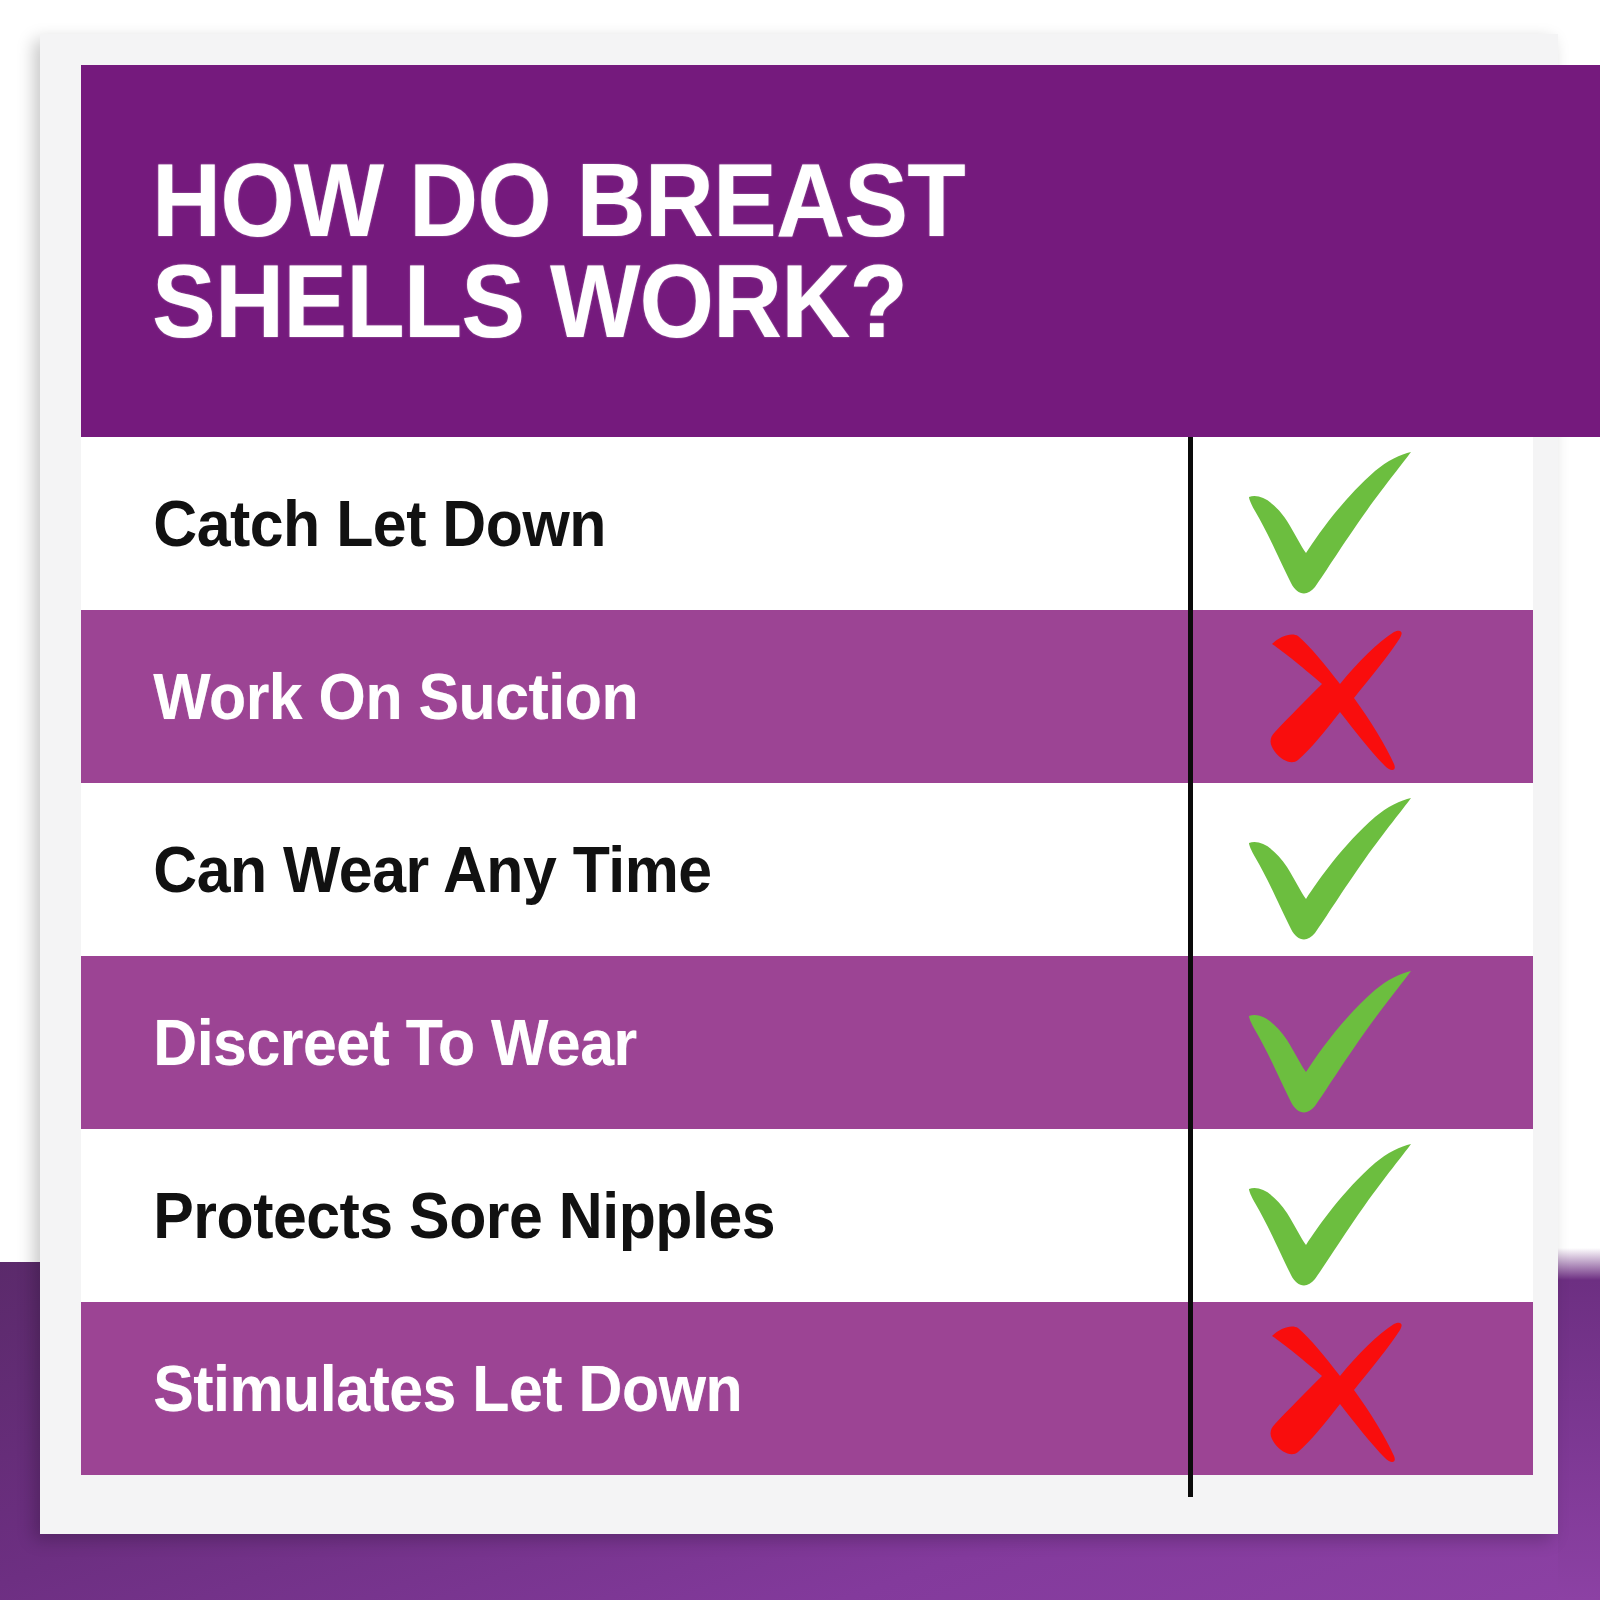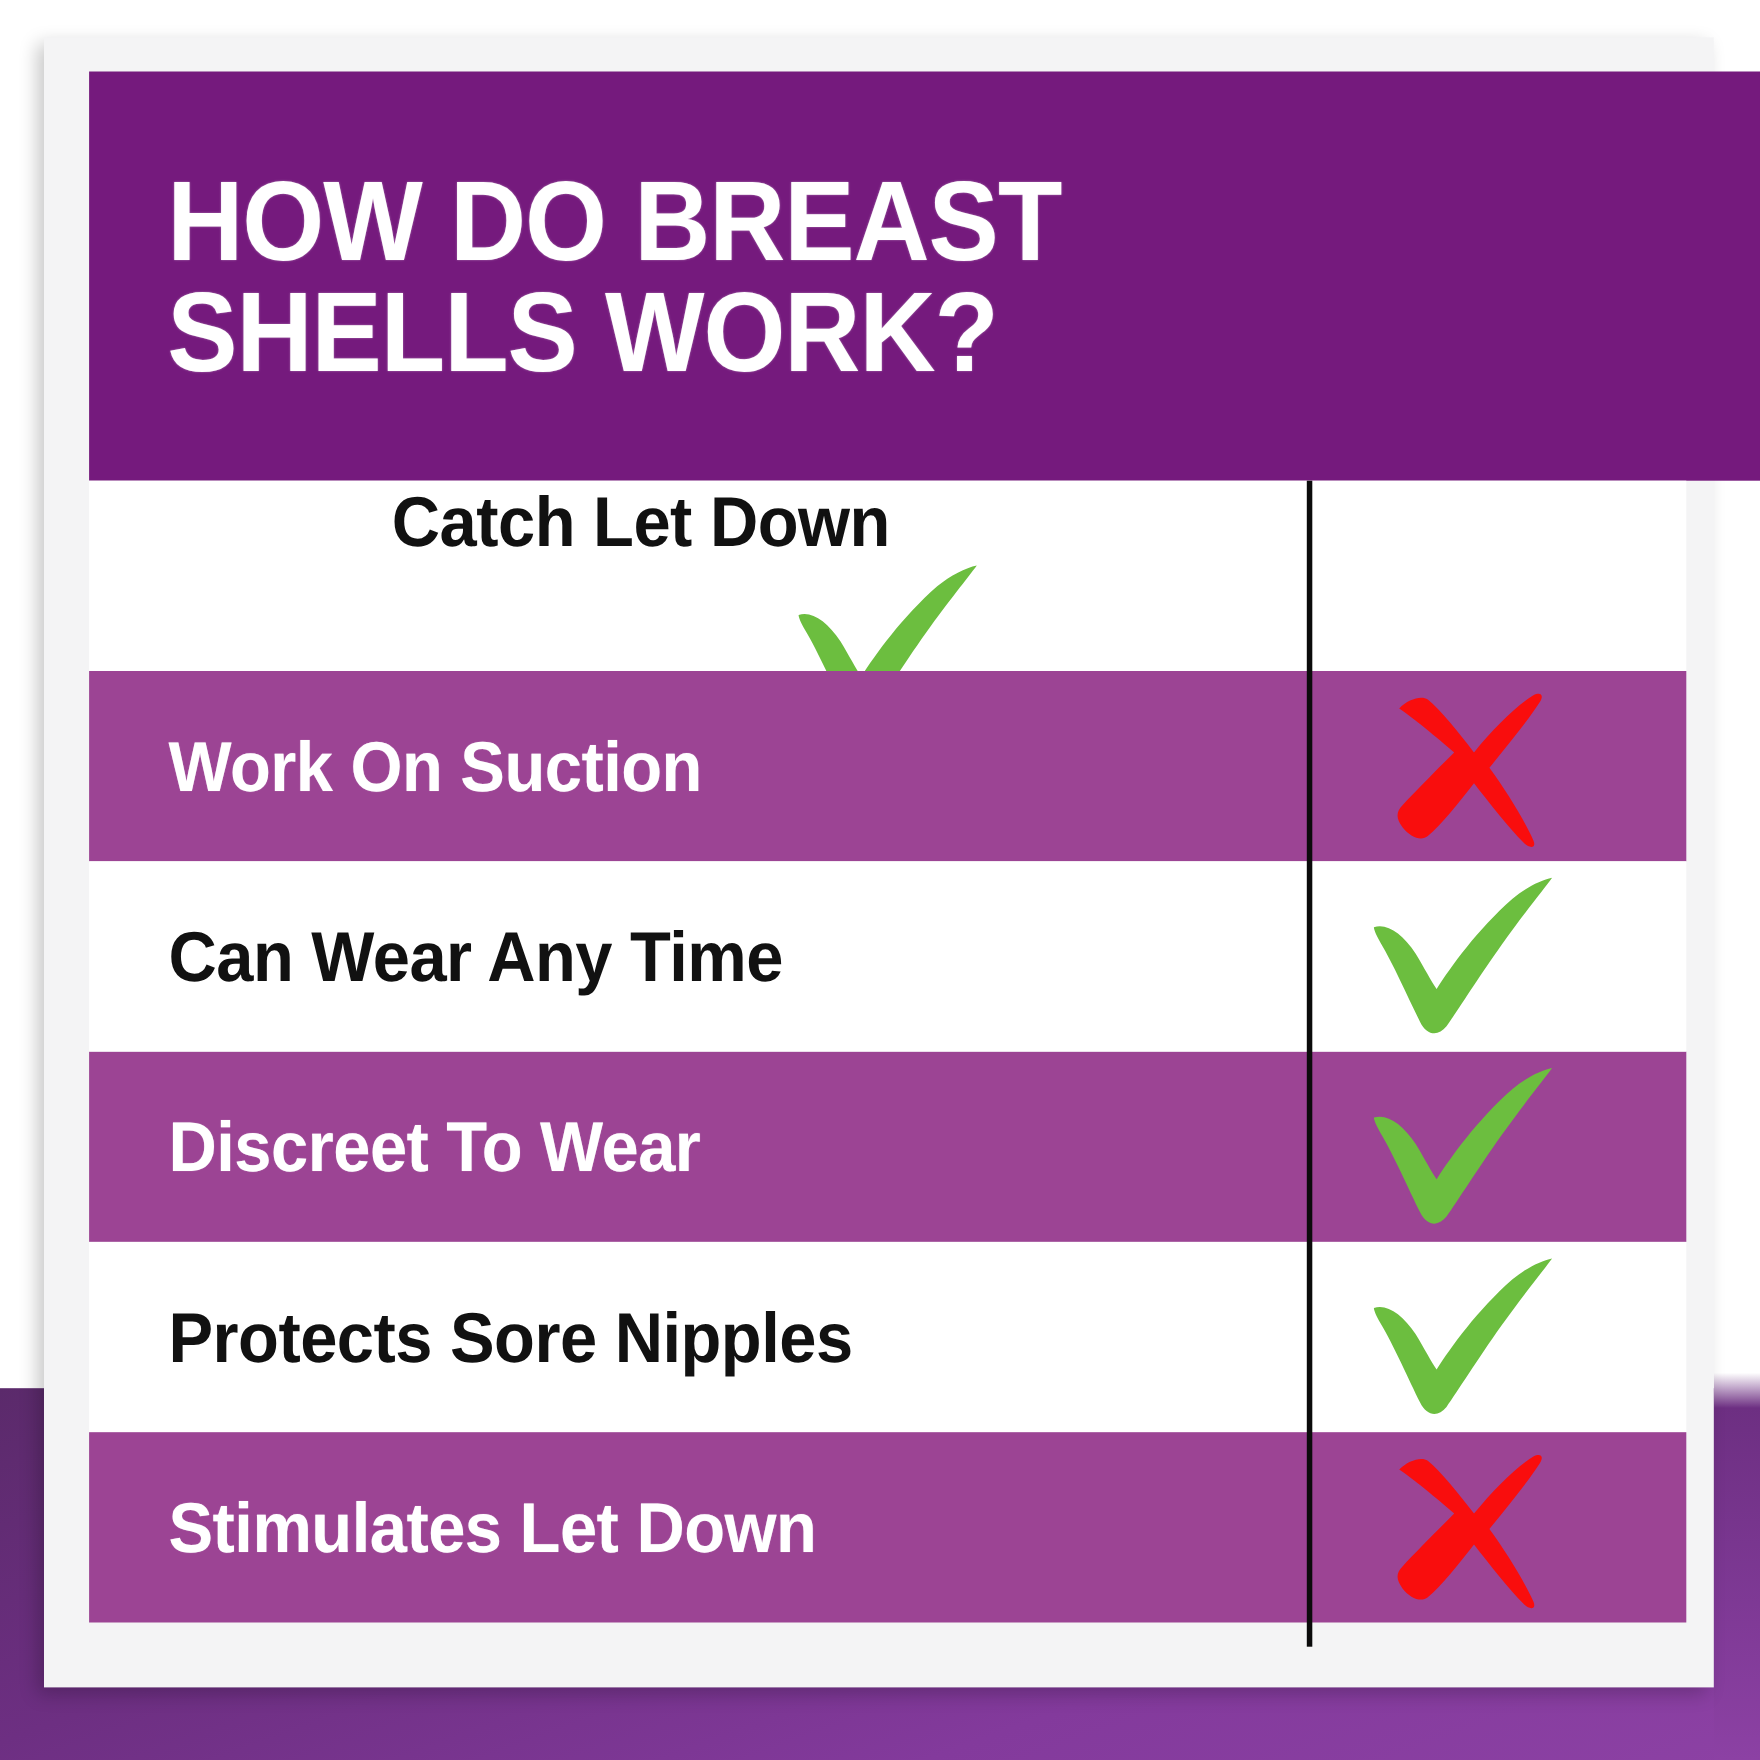--- a/index.html
+++ b/index.html
@@ -146,21 +146,21 @@
 <div id="backdrop-purple-right"></div>
 
 <div id="card">
 
   <div id="header">
     <div id="header-title">HOW DO BREAST
 SHELLS WORK?</div>
   </div>
 
   <div id="table">
-      <div class="row plain" style="top: 0px; flex-direction: column;">
+      <div class="row plain" style="top: 0px;">
         <div class="row-label">Catch Let Down</div>
         <div class="row-mark">
           <svg class="mark-svg" width="190" height="150" viewBox="0 0 190 150">
             <path d="M14 48 C 26 44, 40 54, 52 72 C 60 85, 66 97, 71 104 C 84 84, 108 50, 140 22 C 152 12, 166 5, 176 3 C 168 14, 150 36, 130 64 C 108 95, 90 124, 80 138 C 72 148, 62 146, 56 134 C 46 114, 32 82, 20 62 C 16 55, 14 50, 14 48 Z" fill="#6cbe3f"></path>
           </svg>
         </div>
       </div>
       <div class="row alt" style="top: 173px; align-items: center;">
         <div class="row-label">Work On Suction</div>
         <div class="row-mark">

